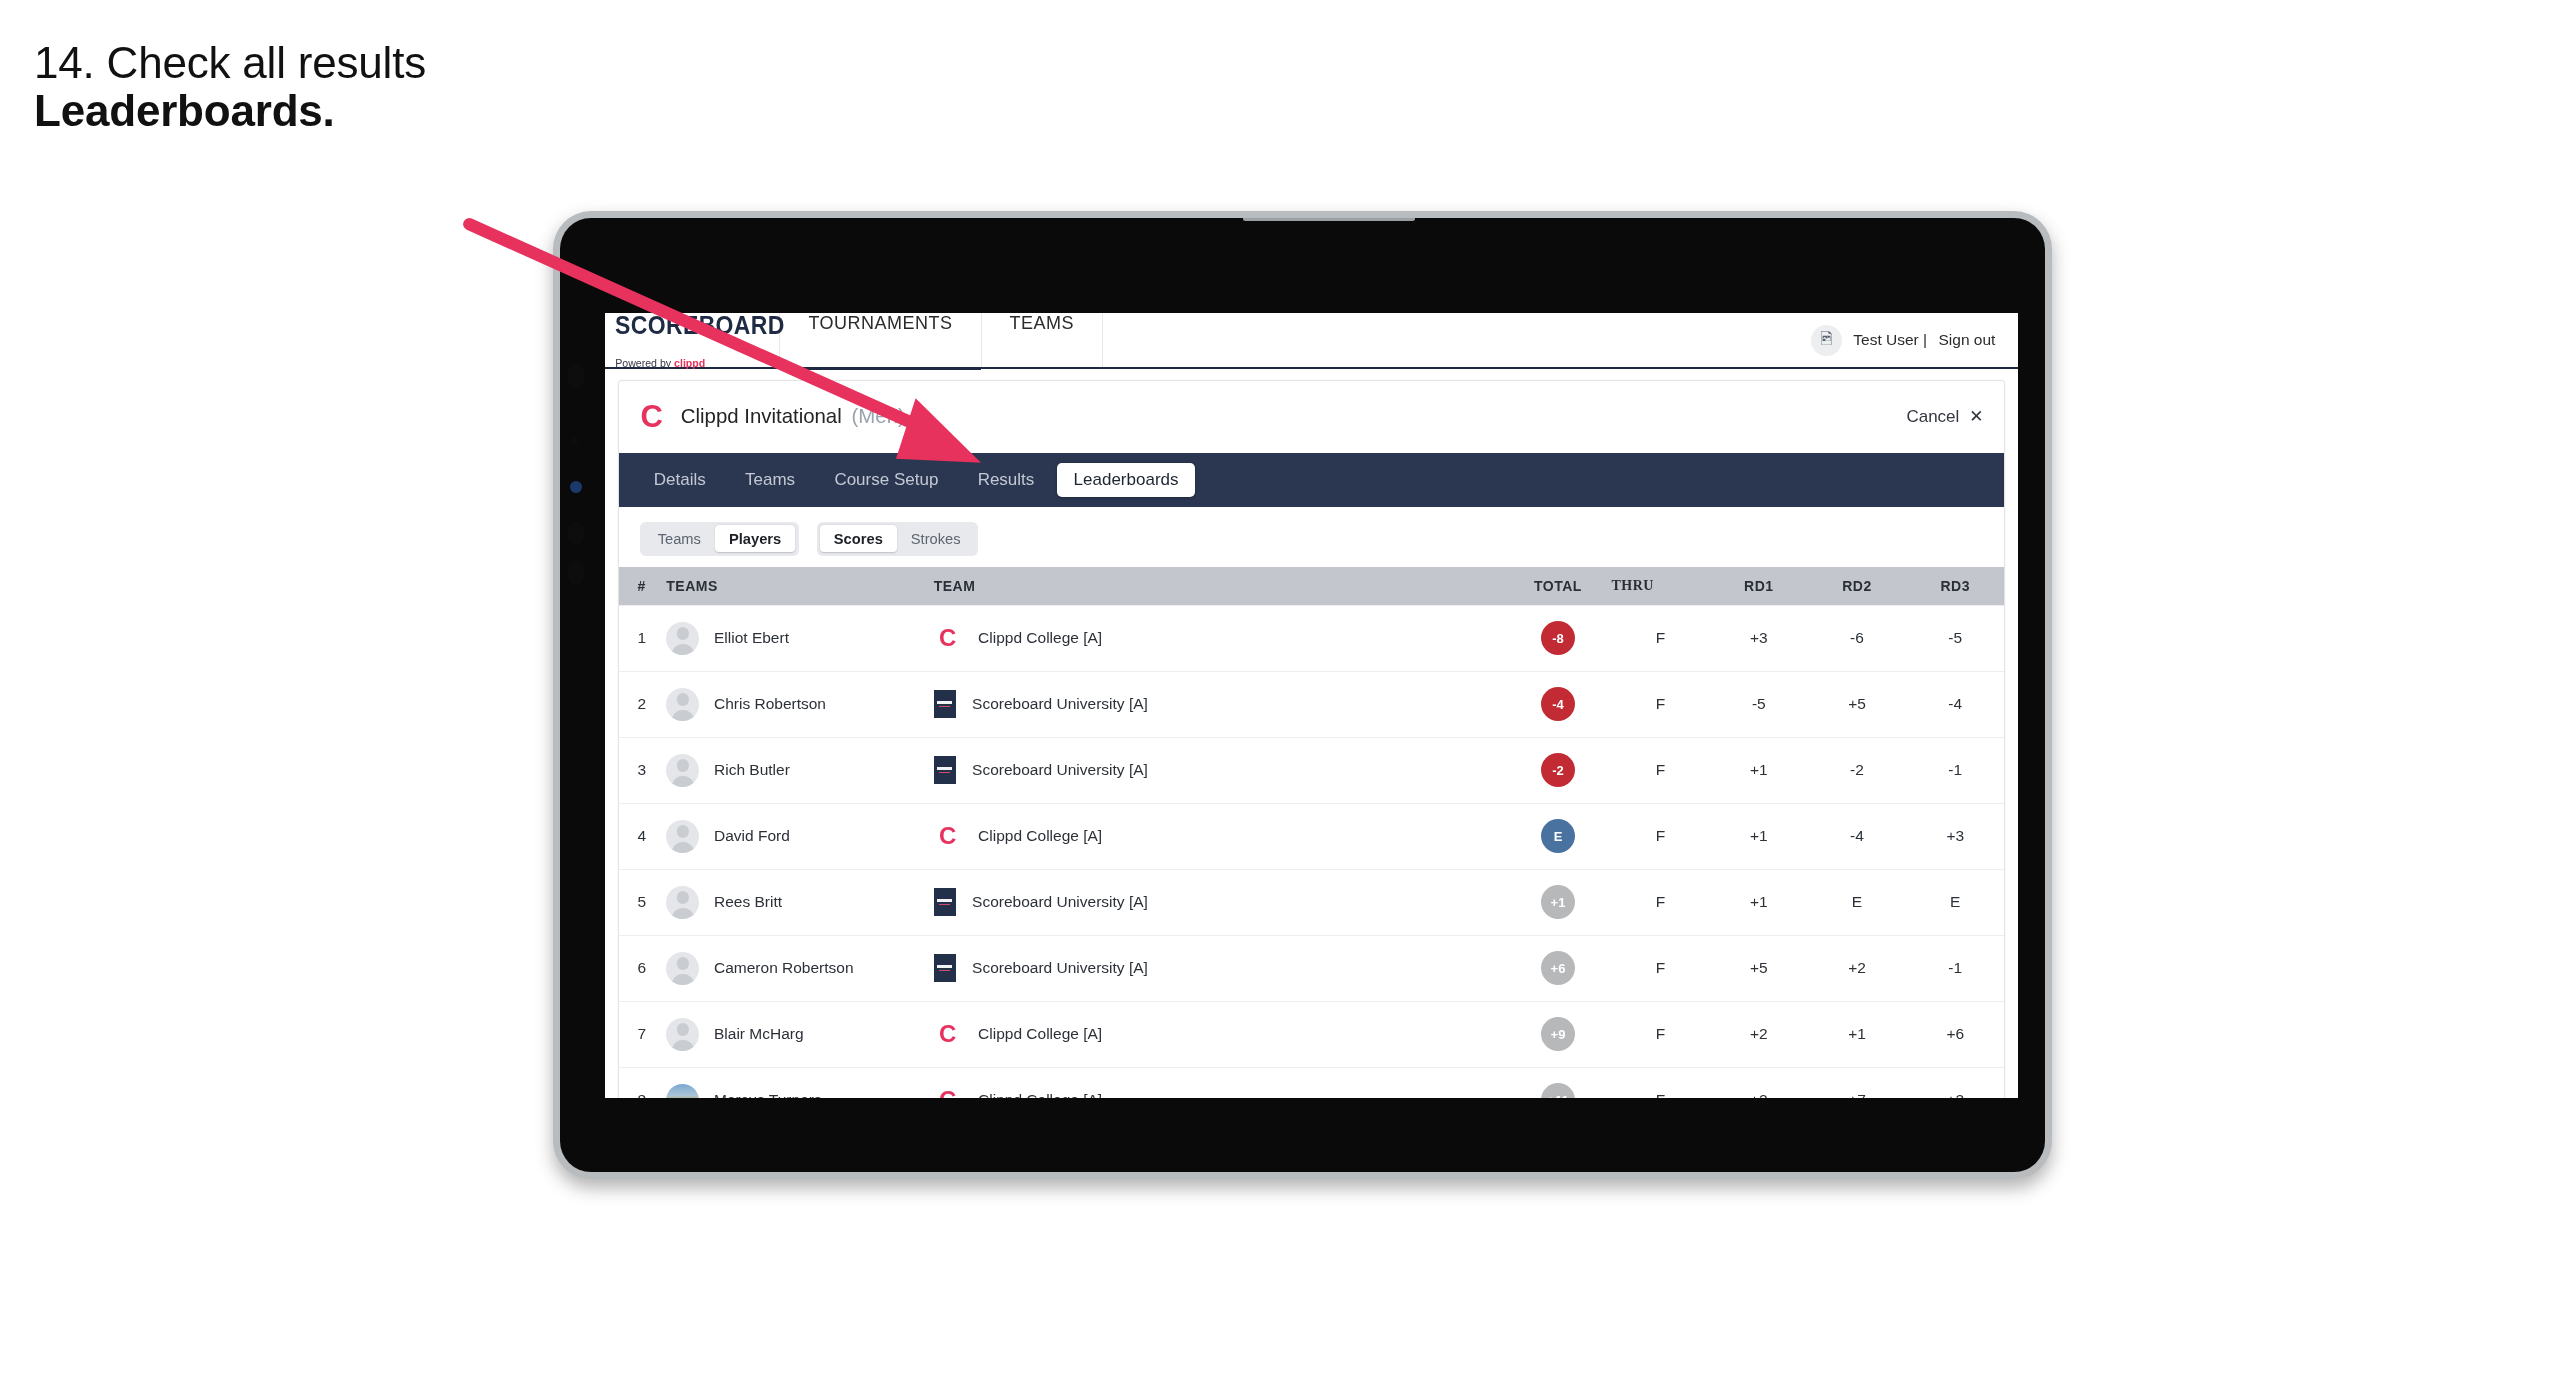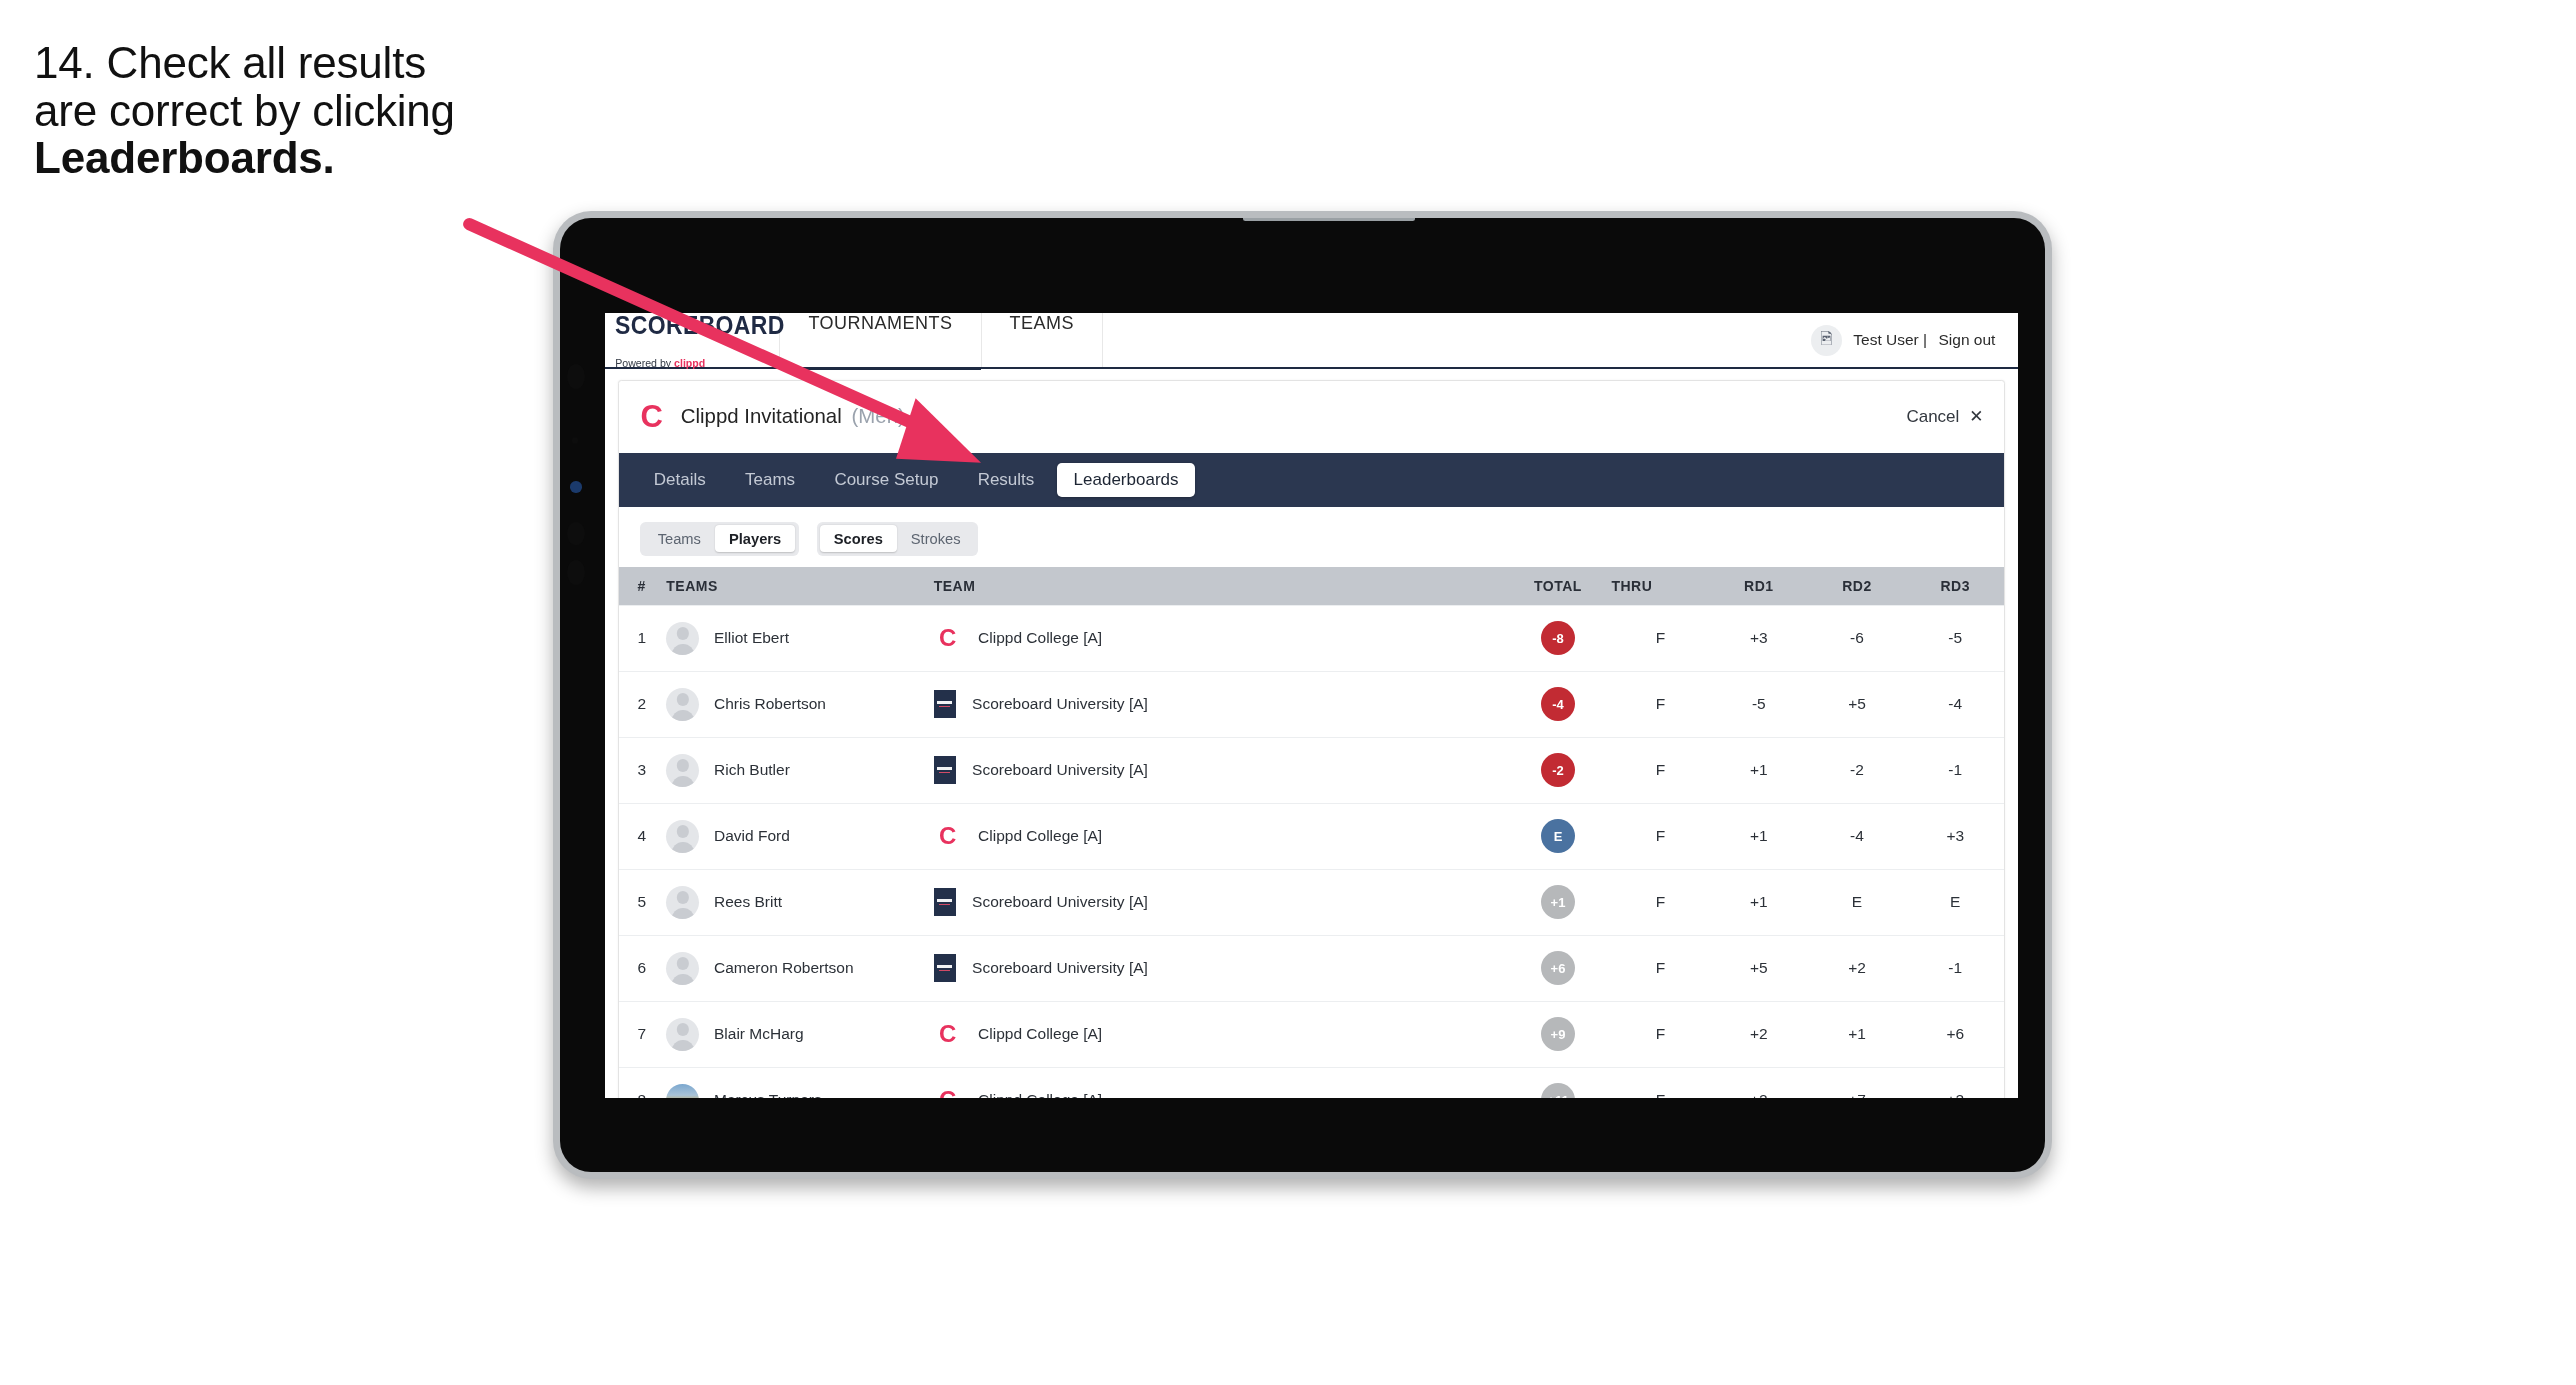--- a/index.html
+++ b/index.html
@@ -196,21 +196,21 @@
     font-weight: bold;
     letter-spacing: 0.5px;
     text-align: left;
     padding: 10.6px 0;
     height: 38px;
   }
   .col-rank  { width: 43px;  padding-left: 18px !important; }
   .col-player{ width: 245px; }
   .col-team  { width: 523px; }
   .col-total { width: 98px; text-align: center !important; margin-top: 44px; }
-  .col-thru  { width: 90px; text-align: center; }
+  .col-thru  { width: 90px; text-align: center; font-family: Liberation Serif, serif; }
   .col-rd    { width: 90px; text-align: center !important; }
 
   .tbl tbody td {
     border-top: 0.8px solid #eceef0;
     height: 65px;
     font-size: 15.5px;
     color: #2c3138;
     vertical-align: middle;
   }
   .rank-cell { padding-left: 18px; color: #3a4049; font-size: 15.5px; }
@@ -267,21 +267,20 @@
     pointer-events: none;
   }
 </style>
 </head>
 <body>
 
 <div id="root">
 
   <div class="instruction">
     <span class="ln">14. Check all results</span>
-    <span class="ln">are correct by clicking</span>
     <span class="ln bold">Leaderboards.</span>
   </div>
 
   <div class="tablet">
     <div class="tablet-screen">
       <div class="top-notch"></div>
       <div class="bezel-btn btn-a"></div>
       <div class="bezel-btn btn-b"></div>
       <div class="bezel-btn btn-c"></div>
       <div class="bezel-btn btn-d"></div>

